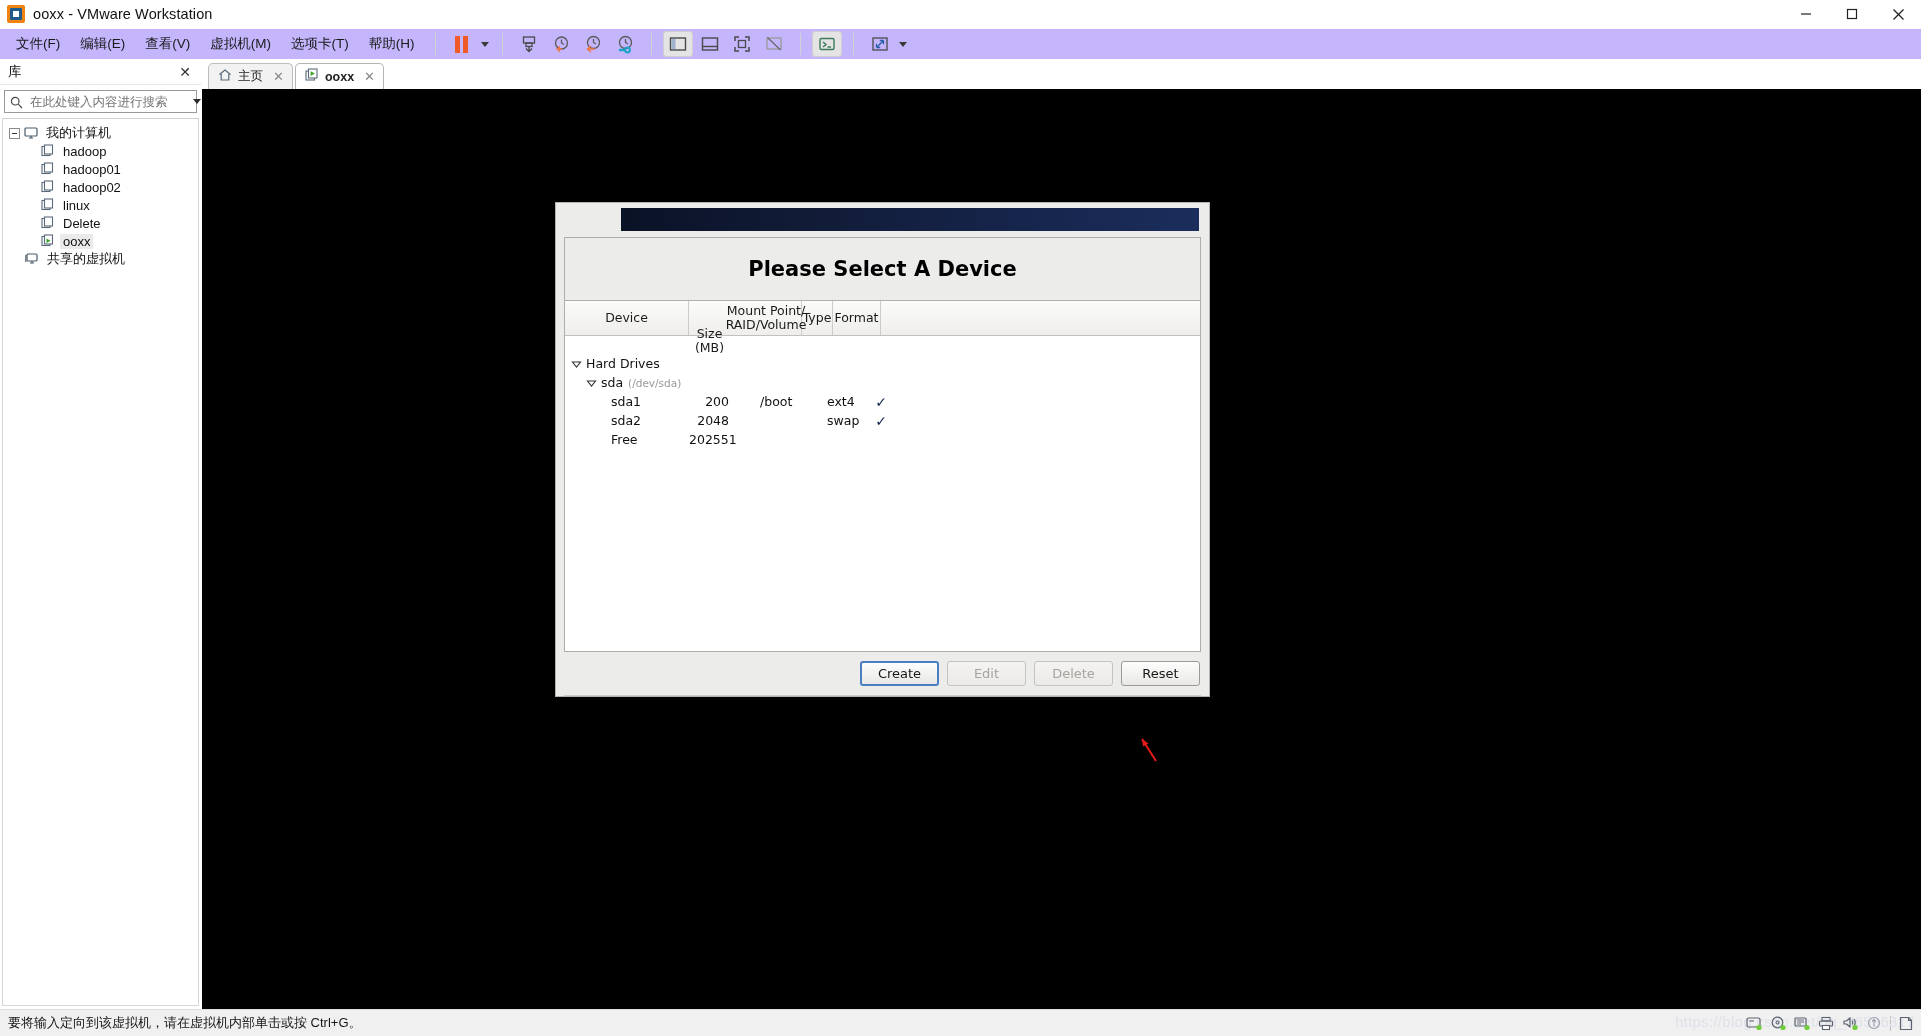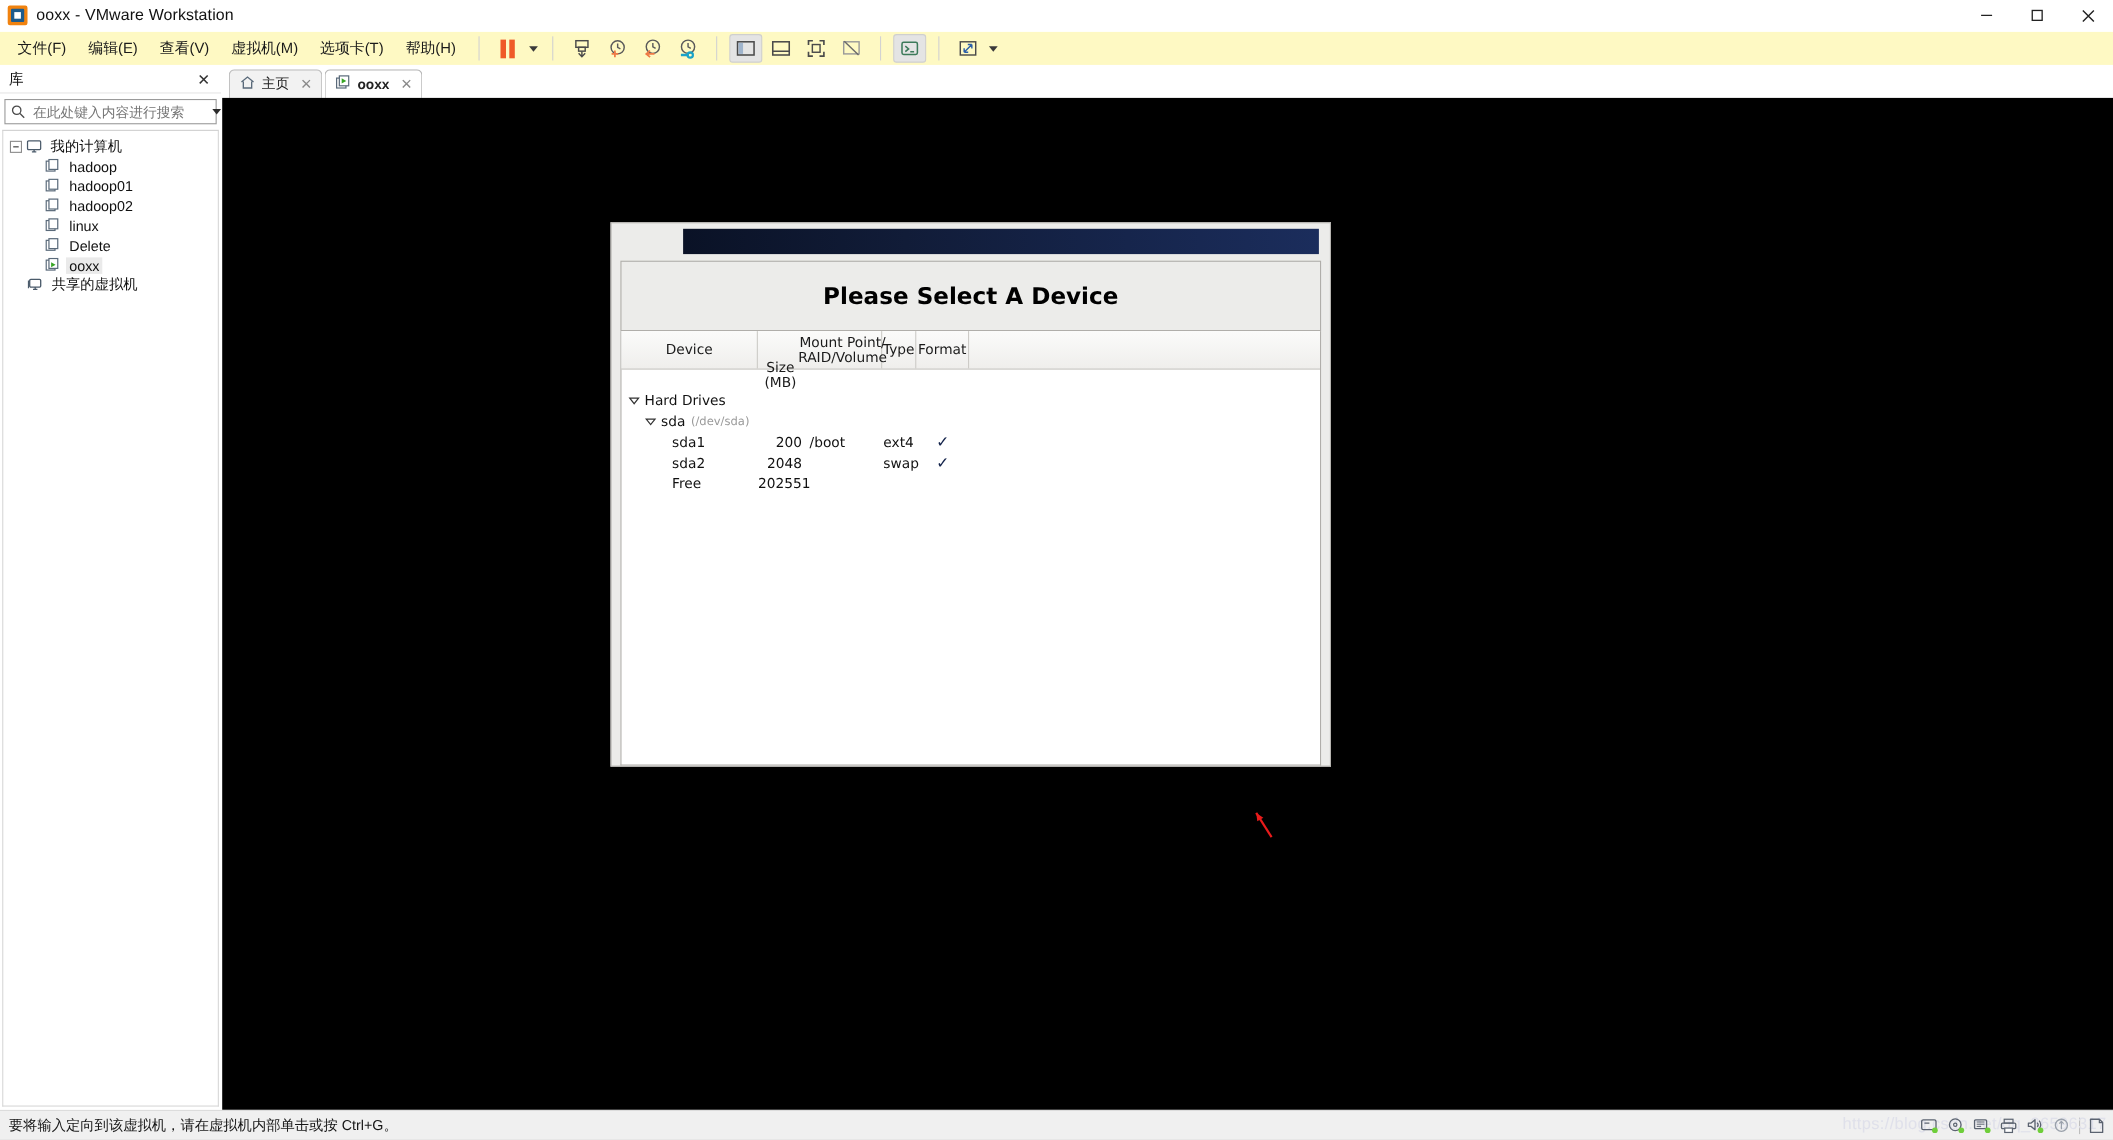--- a/index.html
+++ b/index.html
@@ -49,21 +49,21 @@
   .win-btn {
     width: 46px; height: 29px; display: flex; align-items: center; justify-content: center;
     color: #222;
   }
   .win-btn svg { display: block; }
 
   
   .menubar {
     height: 30px; flex: 0 0 30px;
     display: flex; align-items: center;
-    background: #fef9c3;
+    background: #c4b5fd;
     padding-left: 6px;
     position: relative;
   }
   .menu-item {
     padding: 4px 10px; font-size: 13.5px; color: #1a1a1a; white-space: nowrap;
   }
   .tb-sep {
     width: 1px; height: 22px; background: #d2d2d2; margin: 0 10px;
   }
   .tb-btn {
@@ -197,21 +197,21 @@
   .th-device { width: 124px; flex: 0 0 124px; }
   .th-size   { width: 42px;  flex: 0 0 42px; margin-top: 40px; }
   .th-mount  { width: 71px;  flex: 0 0 71px; }
   .th-type   { width: 31px;  flex: 0 0 31px; }
   .th-format { width: 48px;  flex: 0 0 48px; }
   .th-pad    { flex: 1 1 auto; border-right: none; }
   .tbody { flex: 1 1 auto; overflow: hidden; padding-top: 18px; }
   .trow { display: flex; align-items: center; height: 19px; font-size: 12.5px; color: #111; }
   .tw-dev  { width: 124px; flex: 0 0 124px; display: flex; align-items: center; }
   .tw-size { width: 42px;  flex: 0 0 42px; text-align: right; padding-right: 2px; }
-  .tw-mnt  { width: 71px;  flex: 0 0 71px; padding-left: 5px; }
+  .tw-mnt  { width: 71px;  flex: 0 0 71px; padding-left: 5px; margin-left: 24px; }
   .tw-type { width: 31px;  flex: 0 0 31px; padding-left: 1px; }
   .tw-fmt  { width: 48px;  flex: 0 0 48px; text-align: center; }
   .twisty-o {
     width: 11px; height: 11px; margin-right: 4px; flex: 0 0 11px; position: relative;
   }
   .dev-sub { color: #9a9a9a; font-size: 10.5px; margin-left: 5px; }
   .chk { color: #12224a; font-size: 14px; font-weight: bold; }
 
   .btnrow {
     height: 44px; flex: 0 0 44px; display: flex; align-items: center; justify-content: flex-end;
@@ -626,20 +626,26 @@
                   </div>
                   <div class="tw-size">202551</div>
                   <div class="tw-mnt"></div>
                   <div class="tw-type"></div>
                   <div class="tw-fmt chk"></div>
                 </div>
 
               </div>
             </div>
 
+            <div class="btnrow">
+              <div class="gbtn focus">Create</div>
+              <div class="gbtn disabled">Edit</div>
+              <div class="gbtn disabled">Delete</div>
+              <div class="gbtn">Reset</div>
+            </div>
 
 
           </div>
         </div>
 
         <svg class="red-arrow" width="40" height="40" viewBox="0 0 40 40">
           <path d="M34 34 L20 12" stroke="#e81b1b" stroke-width="2"></path>
           <path d="M20 12 L26.5 16.5 L21 19.5 Z" fill="#e81b1b"></path>
         </svg>
 

